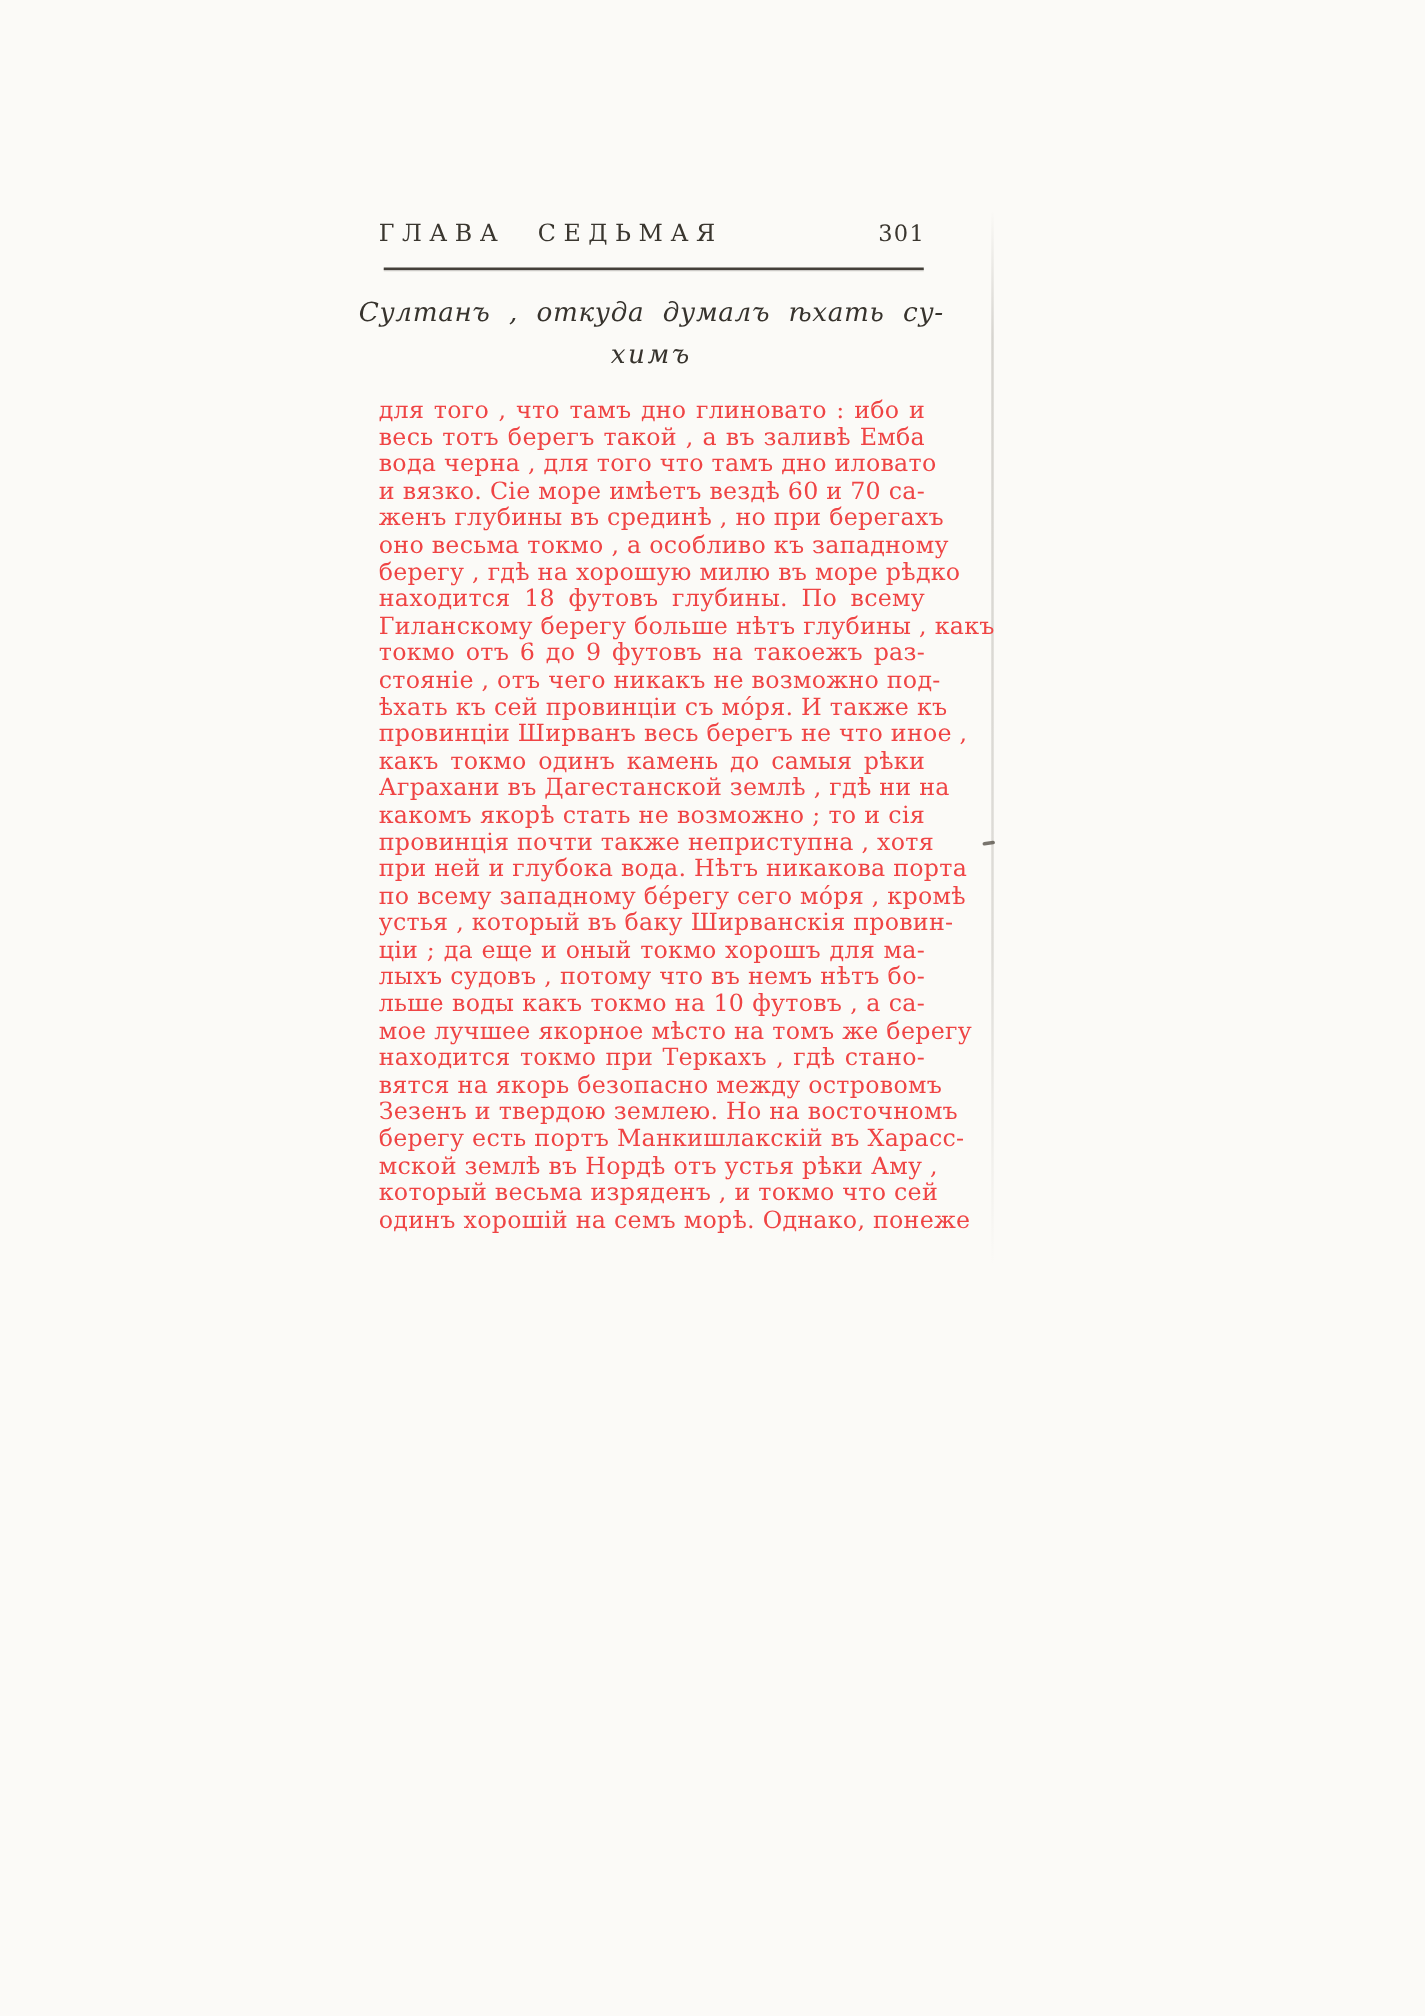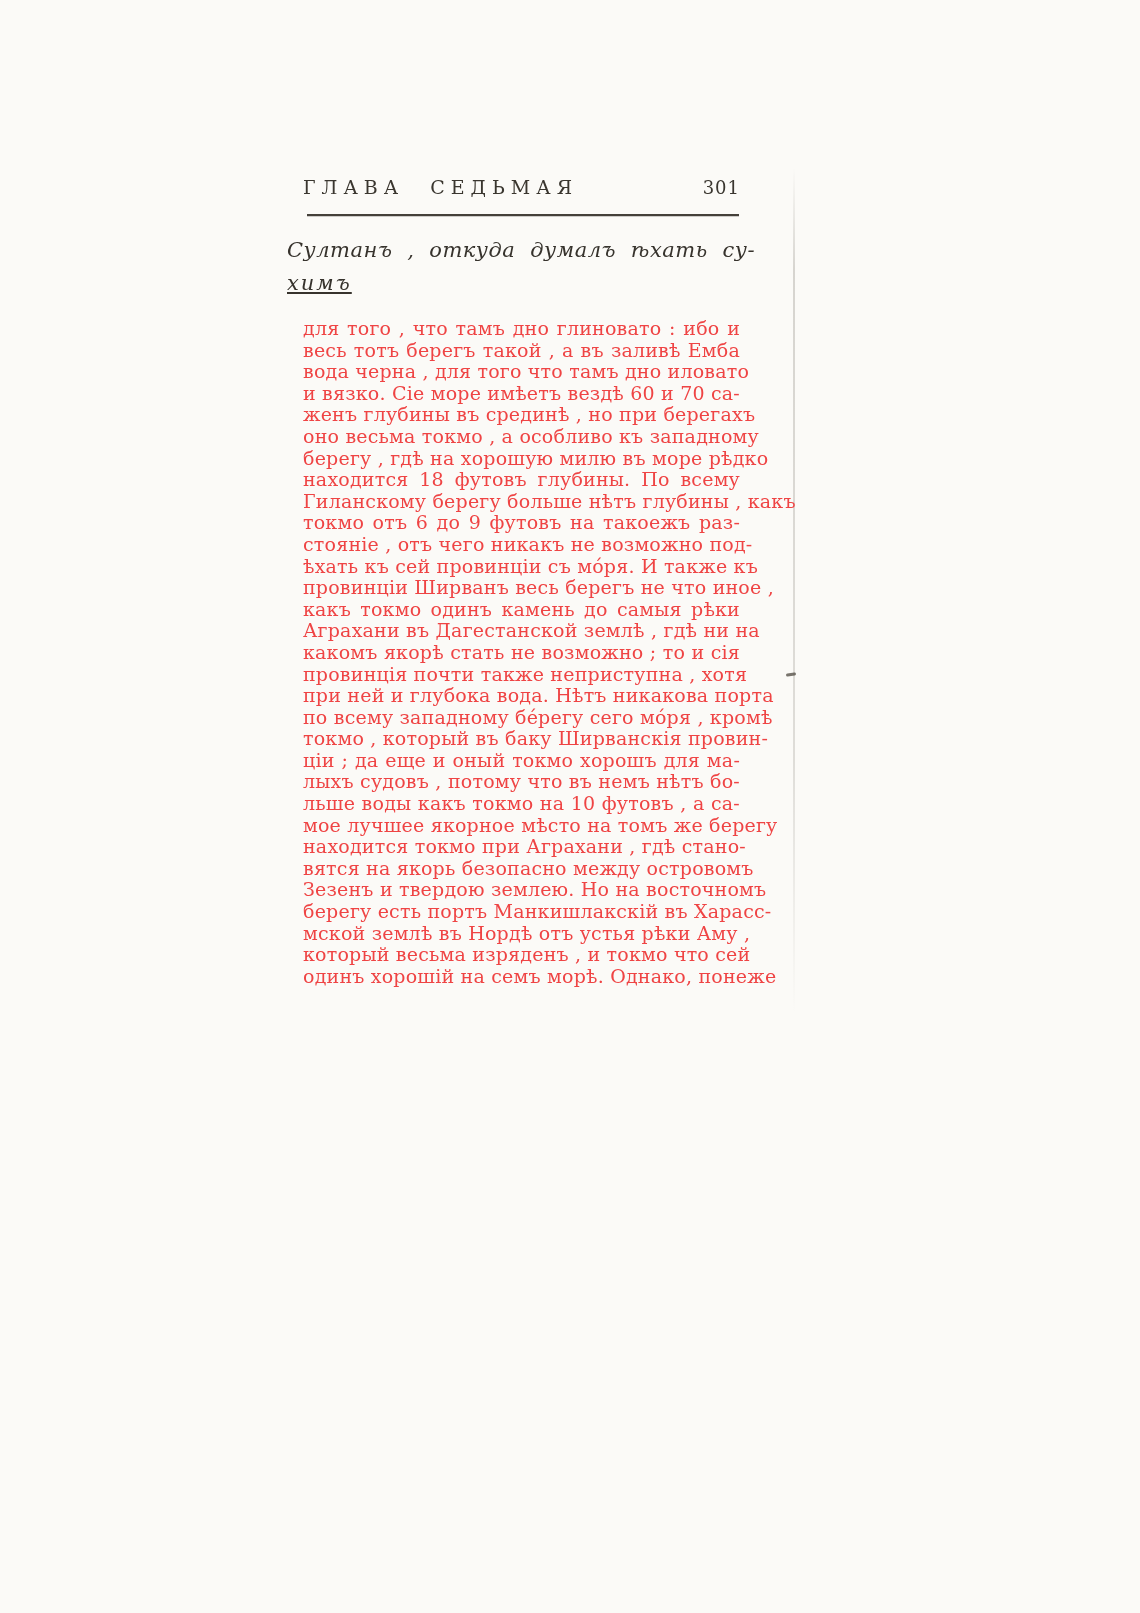--- a/index.html
+++ b/index.html
@@ -91,22 +91,22 @@
     letter-spacing: 0.5px;
     color: #37332d;
     line-height: 33px;
   }
   .subtitle .sub-line-1 {
     text-align: justify;
     text-align-last: justify;
     word-spacing: 4px;
   }
   .subtitle .sub-line-2 {
+    text-align: center;
     letter-spacing: 2px;
-    text-decoration: underline;
   }
   .body-text {
     position: absolute;
     top: 318px;
     left: 0;
     width: 437px;
     font-size: 19px;
     line-height: 21.6px;
     letter-spacing: 0.2px;
     color: #ef4444;
@@ -154,26 +154,26 @@
       <div class="body-line">токмо отъ 6 до 9 футовъ на такоежъ раз-</div>
       <div class="body-line">стояніе , отъ чего никакъ не возможно под-</div>
       <div class="body-line">ѣхать къ сей провинціи съ мо́ря. И также къ</div>
       <div class="body-line">провинціи Ширванъ весь берегъ не что иное ,</div>
       <div class="body-line">какъ токмо одинъ камень до самыя рѣки</div>
       <div class="body-line">Аграхани въ Дагестанской землѣ , гдѣ ни на</div>
       <div class="body-line">какомъ якорѣ стать не возможно ; то и сія</div>
       <div class="body-line">провинція почти также неприступна , хотя</div>
       <div class="body-line">при ней и глубока вода. Нѣтъ никакова порта</div>
       <div class="body-line">по всему западному бе́регу сего мо́ря , кромѣ</div>
-      <div class="body-line">токмо , который въ баку Ширванскія провин-</div>
+      <div class="body-line">устья , который въ баку Ширванскія провин-</div>
       <div class="body-line">ціи ; да еще и оный токмо хорошъ для ма-</div>
       <div class="body-line">лыхъ судовъ , потому что въ немъ нѣтъ бо-</div>
       <div class="body-line">льше воды какъ токмо на 10 футовъ , а са-</div>
       <div class="body-line">мое лучшее якорное мѣсто на томъ же берегу</div>
-      <div class="body-line">находится токмо при Аграхани , гдѣ стано-</div>
+      <div class="body-line">находится токмо при Теркахъ , гдѣ стано-</div>
       <div class="body-line">вятся на якорь безопасно между островомъ</div>
       <div class="body-line">Зезенъ и твердою землею. Но на восточномъ</div>
       <div class="body-line">берегу есть портъ Манкишлакскій въ Харасс-</div>
       <div class="body-line">мской землѣ въ Нордѣ отъ устья рѣки Аму ,</div>
       <div class="body-line">который весьма изряденъ , и токмо что сей</div>
       <div class="body-line">одинъ хорошій на семъ морѣ. Однако, понеже</div>
     </div>
 
   </div>
 </div>

